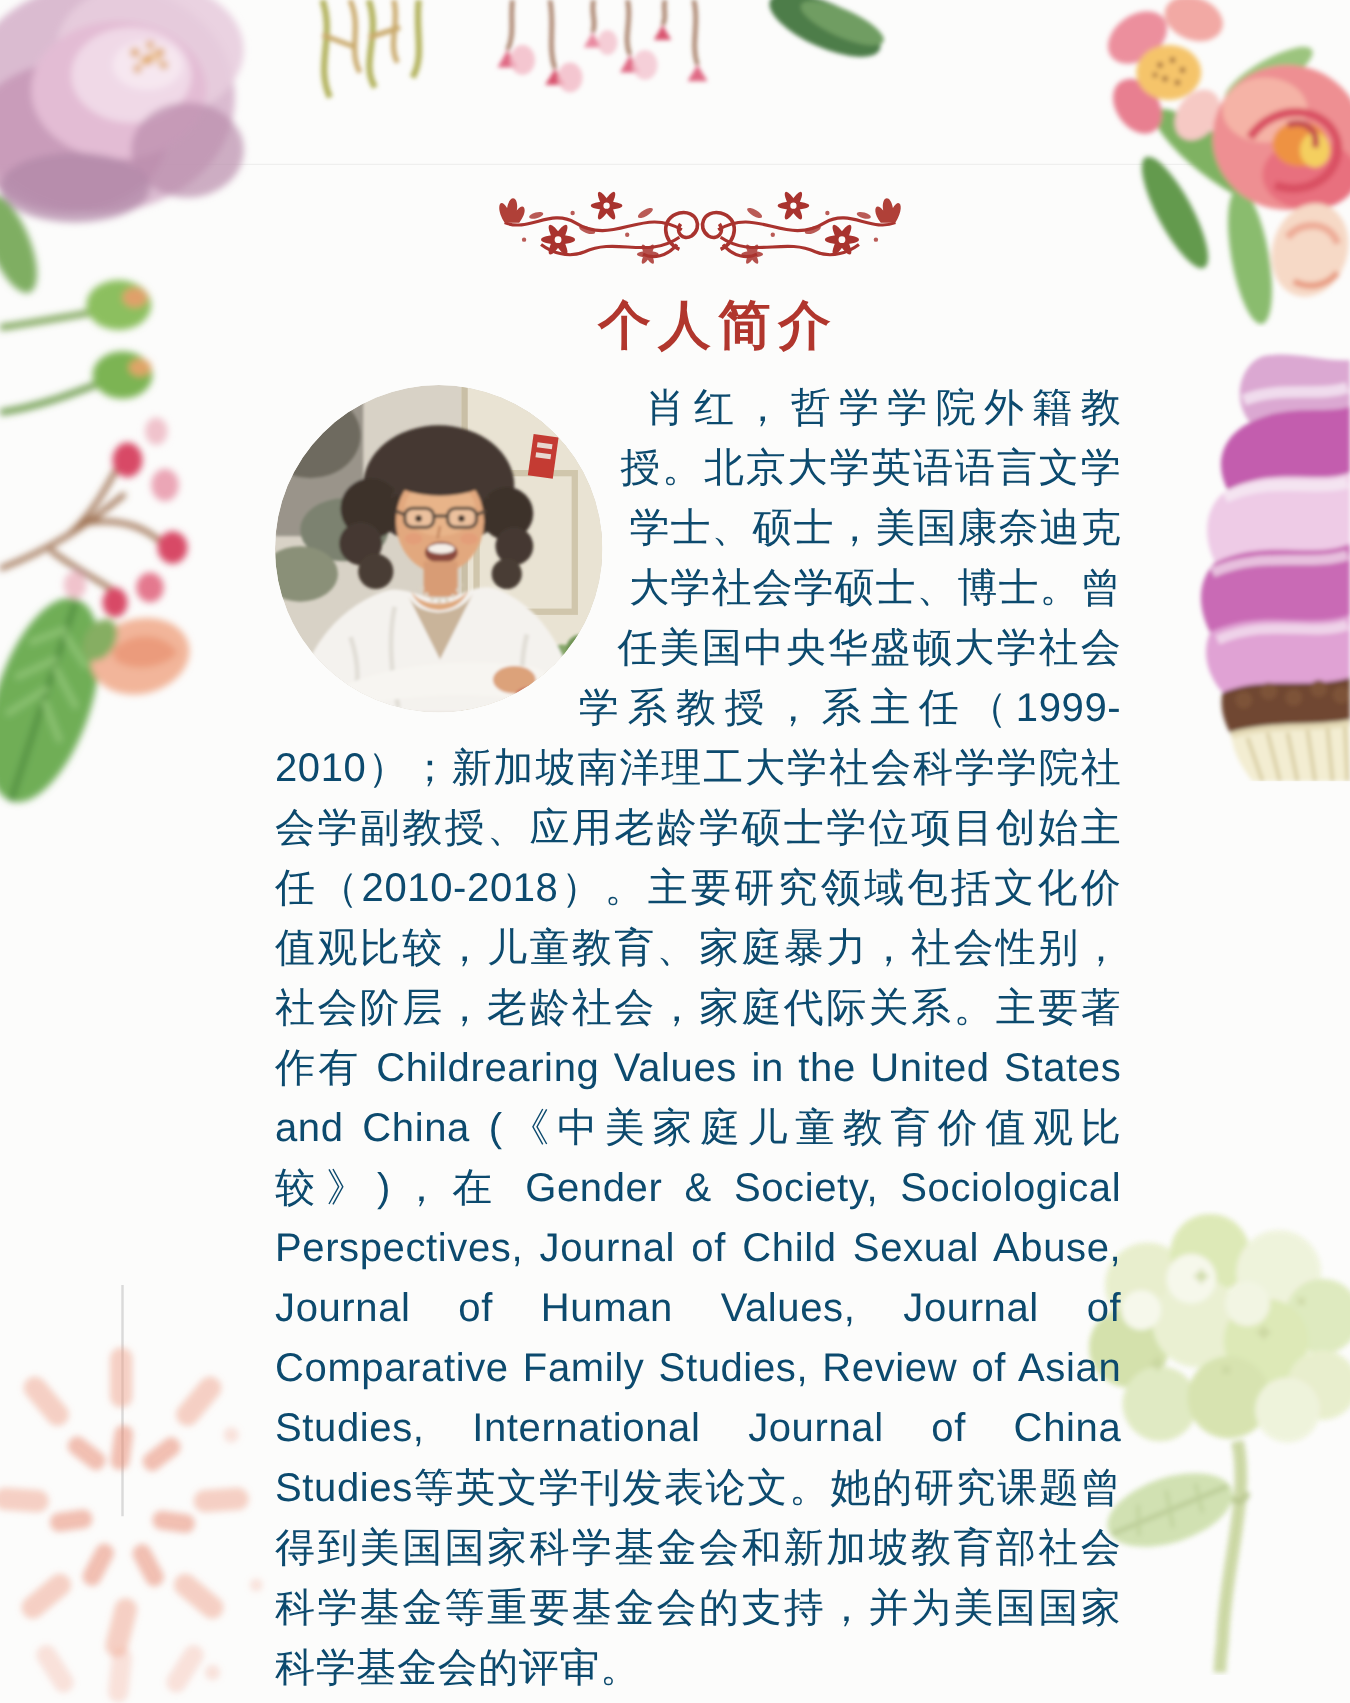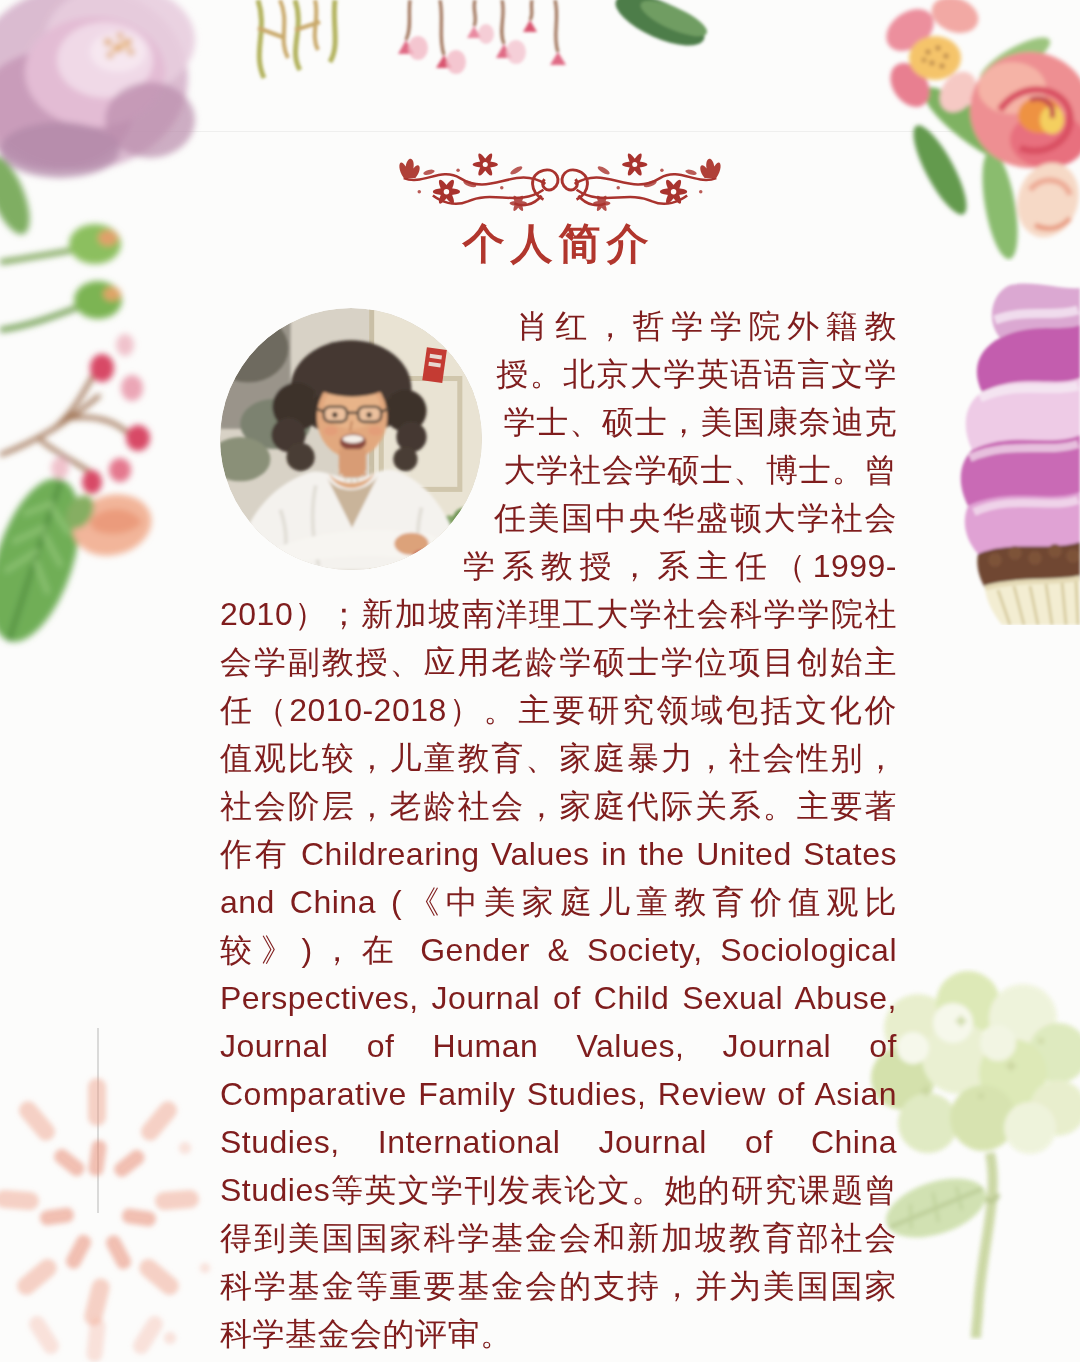--- a/index.html
+++ b/index.html
@@ -19,36 +19,36 @@
   .deco-top-center{left:240px;top:0;width:470px;height:85px;}
   .deco-top-right{left:880px;top:0;width:200px;height:262px;}
   .deco-cupcake{left:940px;top:280px;width:140px;height:345px;}
   .deco-hydrangea{left:858px;top:968px;width:222px;height:372px;}
   .deco-burst{left:0;top:1018px;width:230px;height:344px;}
   .flourish{position:absolute;left:385px;top:149px;width:350px;height:66px;}
   .title{
     position:absolute;left:220px;top:216px;width:677px;
     text-align:center;
     font-size:42px;font-weight:bold;color:#b1362d;
-    letter-spacing:6px;margin:0;
+    letter-spacing:6px;margin:16px;
   }
   .content{
     position:absolute;left:220px;top:302px;width:677px;
   }
   .photo-wrap{
     float:left;
     width:262px;height:262px;
     margin:6px 22px 14px 0;
     shape-outside:circle(50%);
     border-radius:50%;
     overflow:hidden;
   }
   .bio{
     margin:0;
-    font-size:32px;line-height:48px;color:#7f1d1d;
+    font-size:32px;line-height:48px;color:#0c4a6e;
     text-align:justify;text-justify:inter-ideograph;
     text-indent:1.5em;
     letter-spacing:0.5px;
   }
 </style>
 </head>
 <body>
 
 <div class="page">
 

